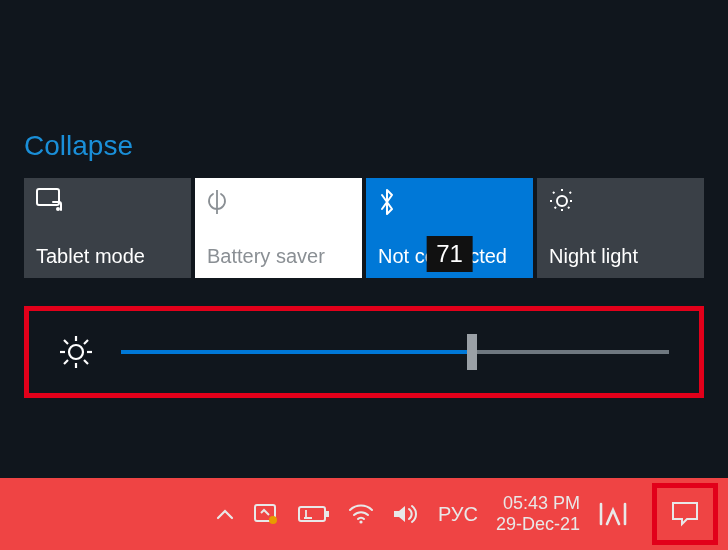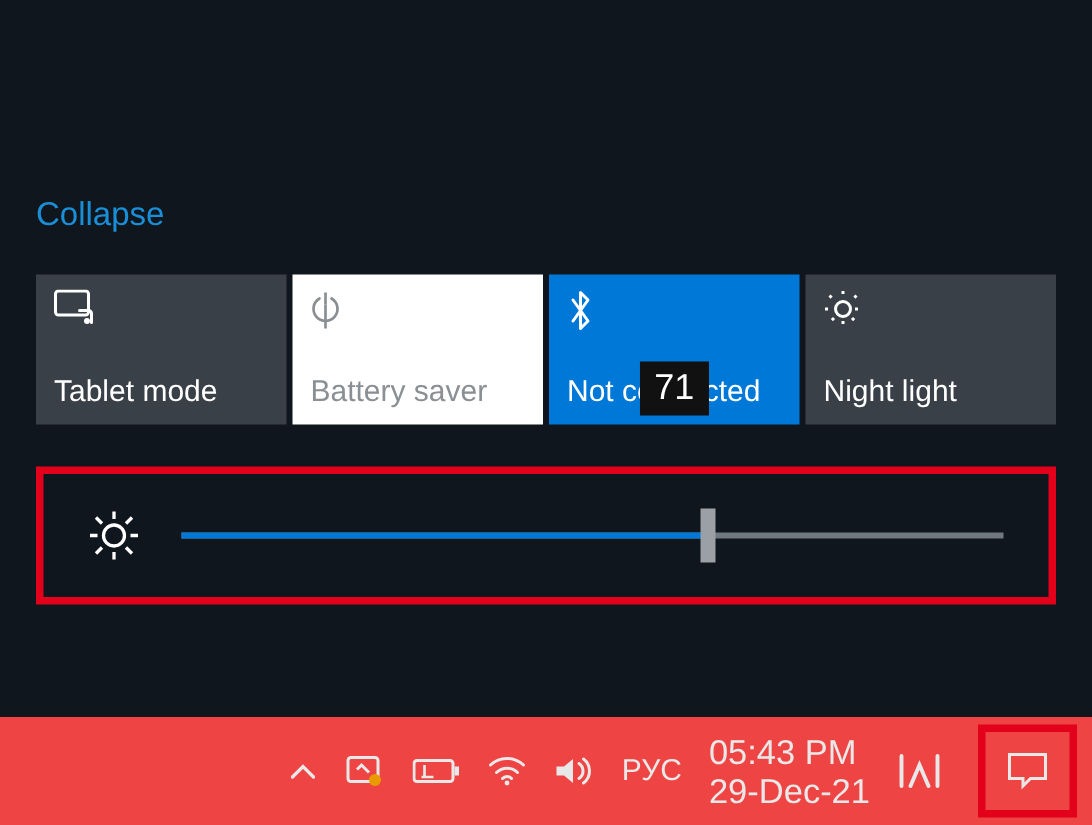--- a/index.html
+++ b/index.html
@@ -1,33 +1,33 @@
 <!DOCTYPE html>
 <html><head>
 <meta charset="utf-8">
 <style>
   html,body{margin:0;padding:0;width:728px;height:550px;background:#10161d;font-family:"Segoe UI",Arial,sans-serif;color:#fff;overflow:hidden}
   .action-center{position:absolute;left:24px;top:130px;right:24px}
-  .collapse{color:#1a8fd8;font-size:22px;margin-bottom:27px;cursor:pointer;display:inline-block}
+  .collapse{color:#1a8fd8;font-size:28px;margin-bottom:16px;cursor:pointer;display:inline-block}
   .tiles{display:flex;gap:4px}
   .tile{flex:1;height:100px;background:#3a4047;position:relative;cursor:pointer;padding:10px 28px;box-sizing:border-box}
   .tile.dim{background:#ffffff;color:#8a8f94}
   .tile.active{background:#0078d7}
   .tile-icon{position:absolute;top:10px;left:12px}
   .tile-label{position:absolute;left:12px;bottom:10px;font-size:20px;white-space:nowrap}
   .tile.dim .tile-label{color:#8a8f94}
   .value-badge{position:absolute;left:50%;bottom:6px;transform:translateX(-50%);background:#111;color:#fff;font-size:24px;padding:4px 10px}
   .slider-box{margin-top:28px;border:5px solid #e2001a;padding:24px 30px;display:flex;align-items:center;gap:28px}
   .slider-track{flex:1;height:4px;background:#6f7880;position:relative}
   .slider-fill{position:absolute;left:0;top:0;height:100%;background:#0078d7;width:64%}
   .slider-thumb{position:absolute;top:50%;left:64%;transform:translate(-50%,-50%);width:10px;height:36px;background:#9aa0a6;cursor:grab}
   .taskbar{position:absolute;left:0;right:0;bottom:0;height:72px;background:#ef4444;display:flex;align-items:center;justify-content:flex-end;padding:0 10px;gap:18px}
   .tray-item{display:flex;align-items:center;justify-content:center;color:#e8e8e8}
   .tray-icon{cursor:pointer}
-  .clock{display:flex;flex-direction:column;align-items:flex-start;font-size:23px;line-height:1.15;color:#e8e8e8;cursor:pointer}
+  .clock{display:flex;flex-direction:column;align-items:flex-end;font-size:18px;line-height:1.15;color:#e8e8e8;cursor:pointer}
   .notif-box{border:5px solid #e2001a;width:56px;height:52px;display:flex;align-items:center;justify-content:center;cursor:pointer;margin-left:6px}
   svg{display:block}
   .lang{font-size:20px;cursor:pointer}
 </style>
 </head>
 <body>
 
 <div class="action-center">
   <div class="collapse">Collapse</div>
 

